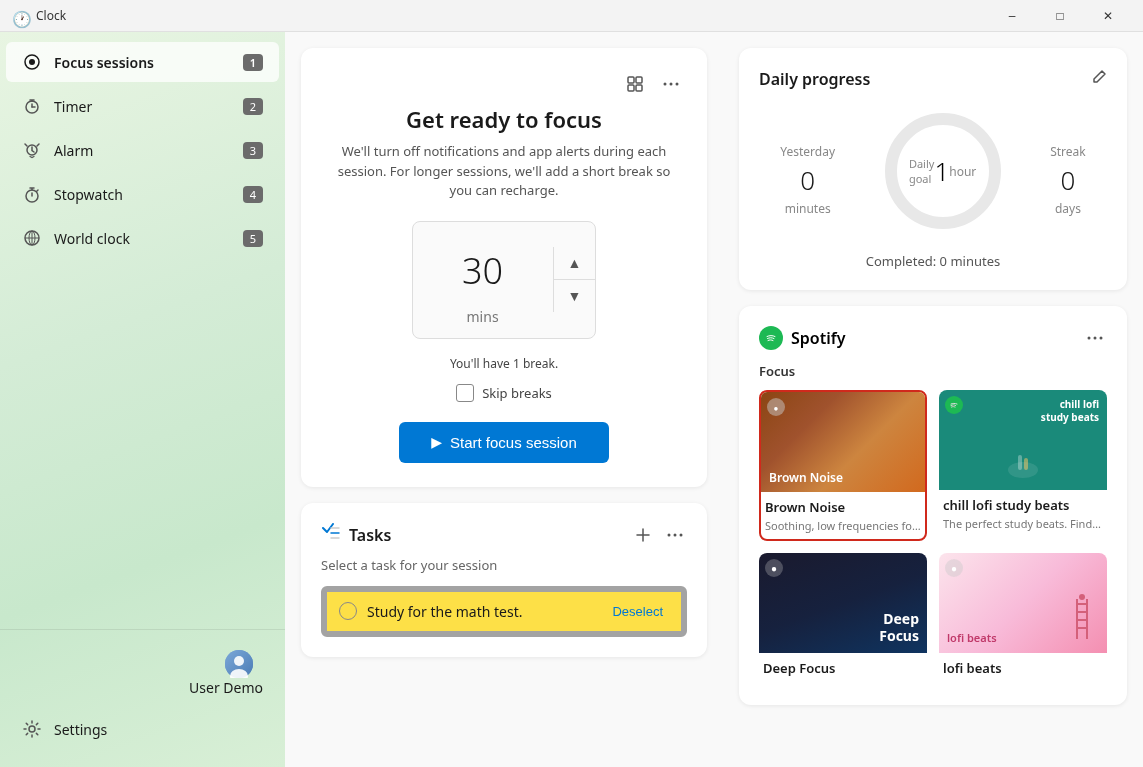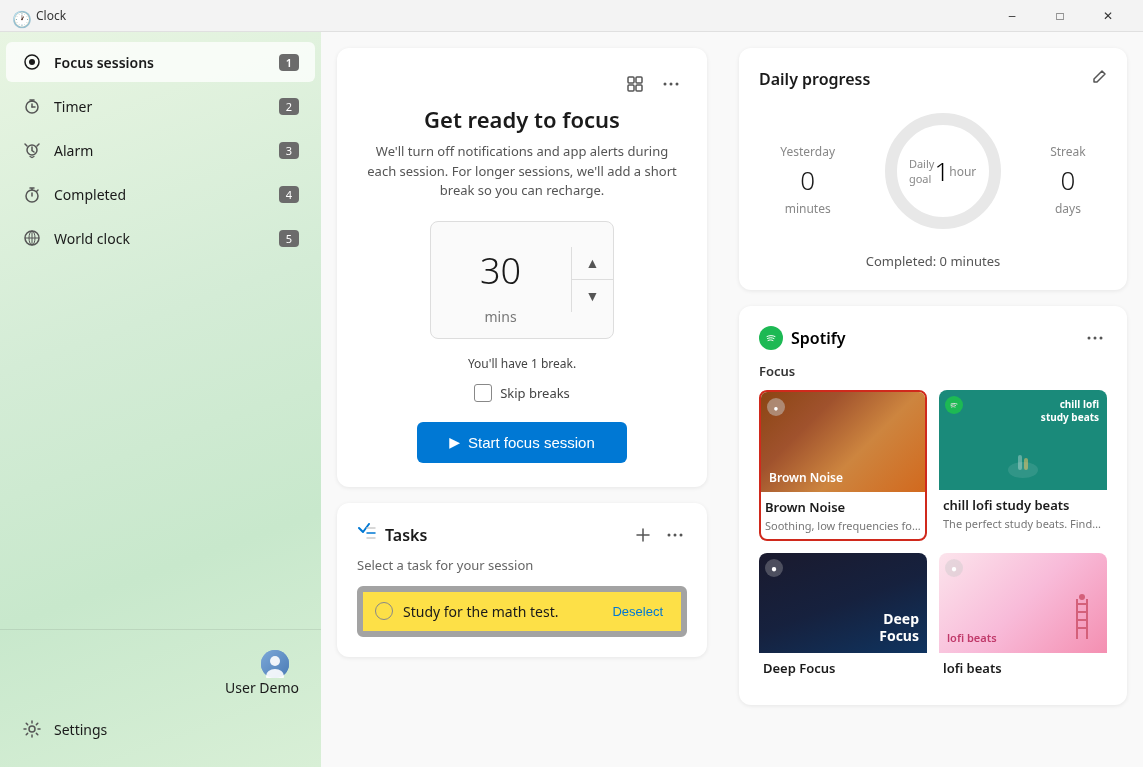--- a/index.html
+++ b/index.html
@@ -32,21 +32,21 @@
     }
 
     .app-body {
       display: flex;
       flex: 1;
       overflow: hidden;
     }
 
     
     .sidebar {
-      width: 321px;
+      width: 285px;
       background: linear-gradient(160deg, #e8f5e2 0%, #d4ecd6 40%, #c8e8cc 70%, #d8efd6 100%);
       display: flex;
       flex-direction: column;
       padding: 8px 0;
       flex-shrink: 0;
     }
     .sidebar-item {
       display: flex;
       align-items: center;
       padding: 10px 16px;
@@ -566,21 +566,21 @@
     <div class="sidebar-item">
       <span class="sidebar-item-icon">
         <svg width="18" height="18" viewBox="0 0 18 18" fill="none">
           <circle cx="9" cy="11" r="6" stroke="#555" stroke-width="1.5" fill="none"></circle>
           <line x1="9" y1="11" x2="9" y2="8" stroke="#555" stroke-width="1.5" stroke-linecap="round"></line>
           <line x1="7" y1="3" x2="11" y2="3" stroke="#555" stroke-width="1.5" stroke-linecap="round"></line>
           <line x1="9" y1="3" x2="9" y2="5.5" stroke="#555" stroke-width="1.5"></line>
           <line x1="13.5" y1="6.5" x2="15" y2="5" stroke="#555" stroke-width="1.5" stroke-linecap="round"></line>
         </svg>
       </span>
-      <span class="sidebar-item-label">Completed</span>
+      <span class="sidebar-item-label">Stopwatch</span>
       <span class="sidebar-badge">4</span>
     </div>
     <div class="sidebar-item">
       <span class="sidebar-item-icon">
         <svg width="18" height="18" viewBox="0 0 18 18" fill="none">
           <circle cx="9" cy="9" r="7" stroke="#555" stroke-width="1.5" fill="none"></circle>
           <ellipse cx="9" cy="9" rx="3" ry="7" stroke="#555" stroke-width="1" fill="none"></ellipse>
           <line x1="2" y1="9" x2="16" y2="9" stroke="#555" stroke-width="1"></line>
           <line x1="9" y1="2" x2="9" y2="16" stroke="#555" stroke-width="1"></line>
         </svg>

